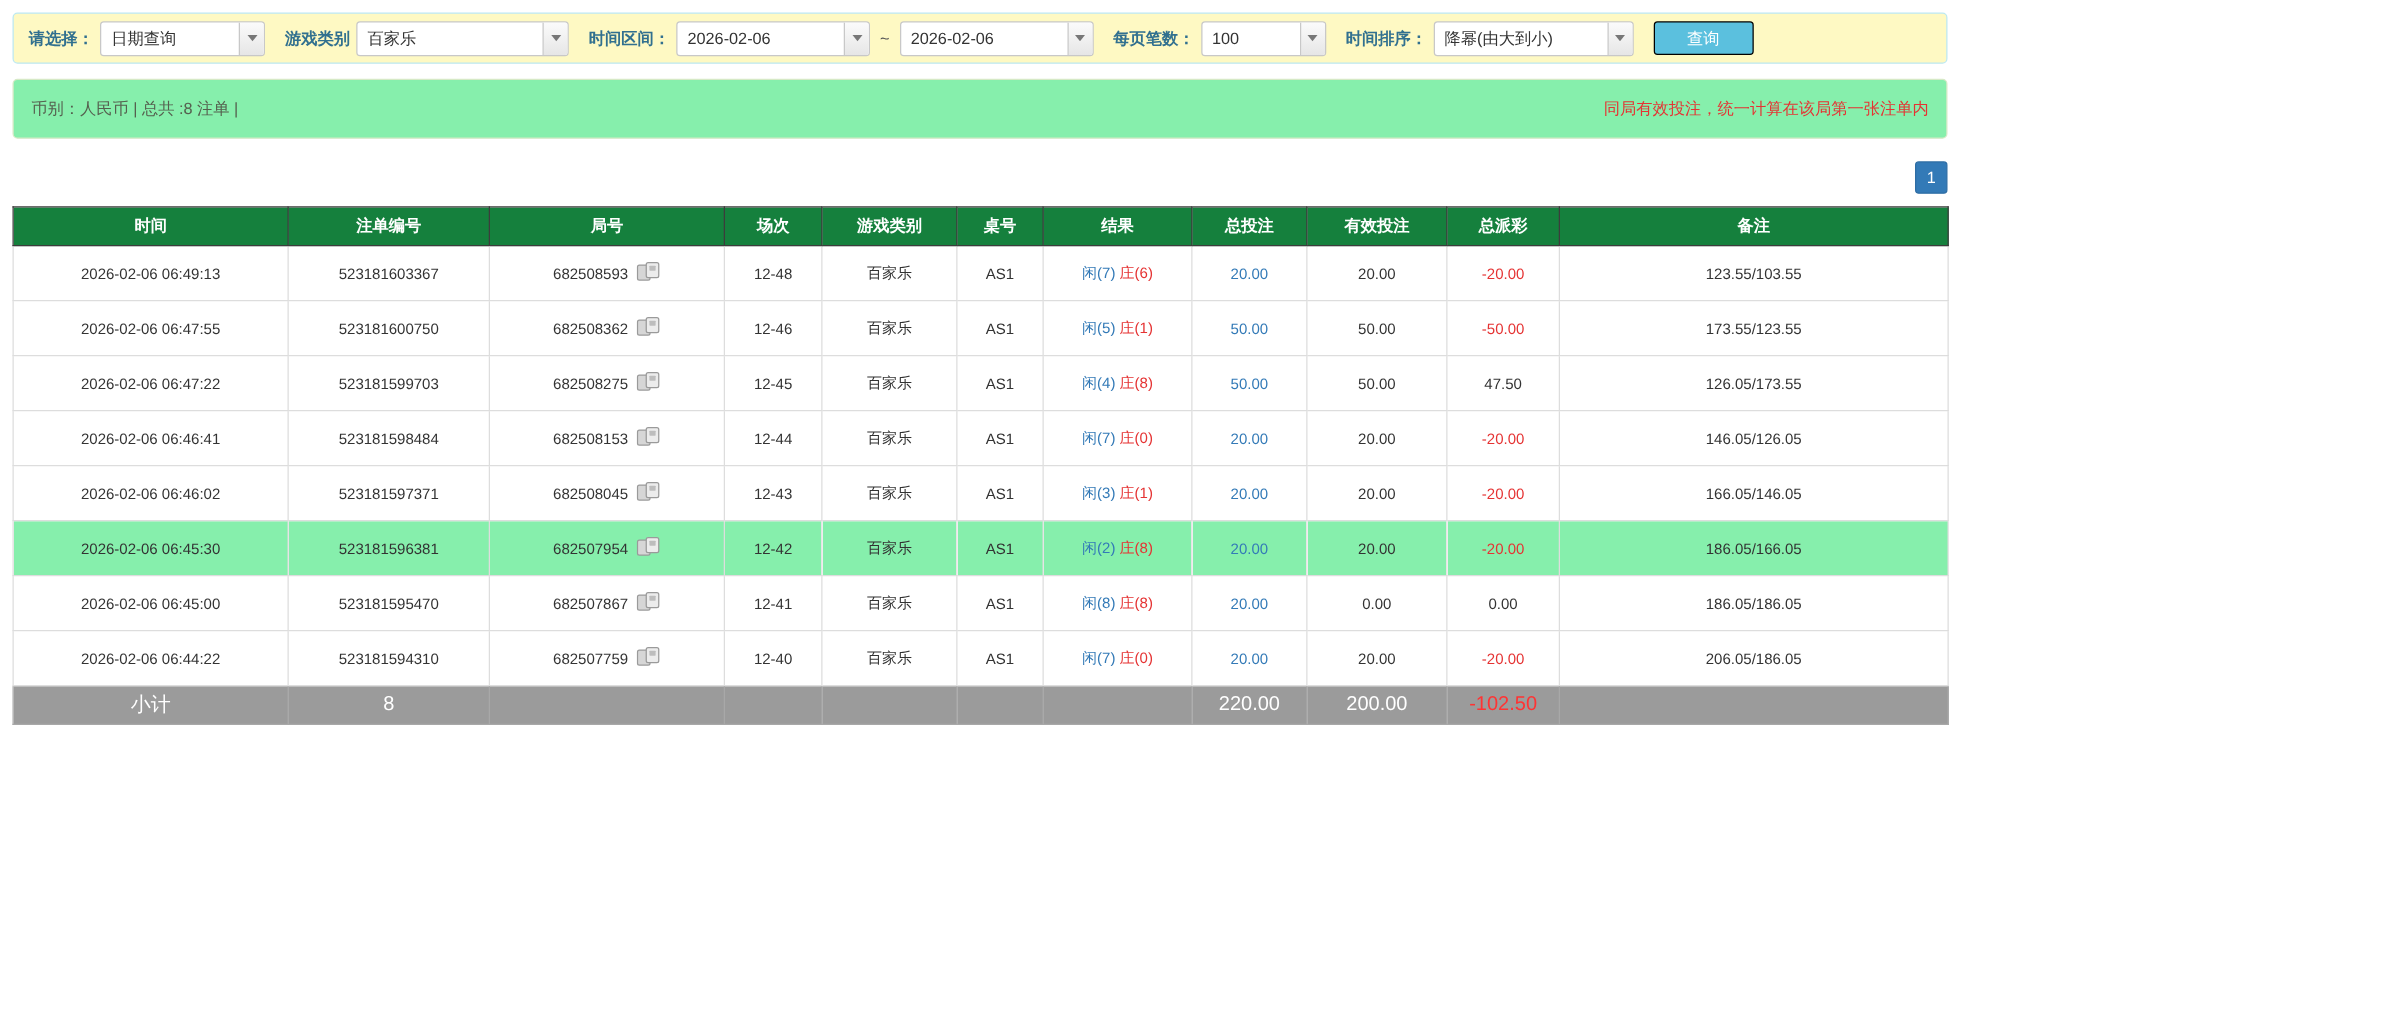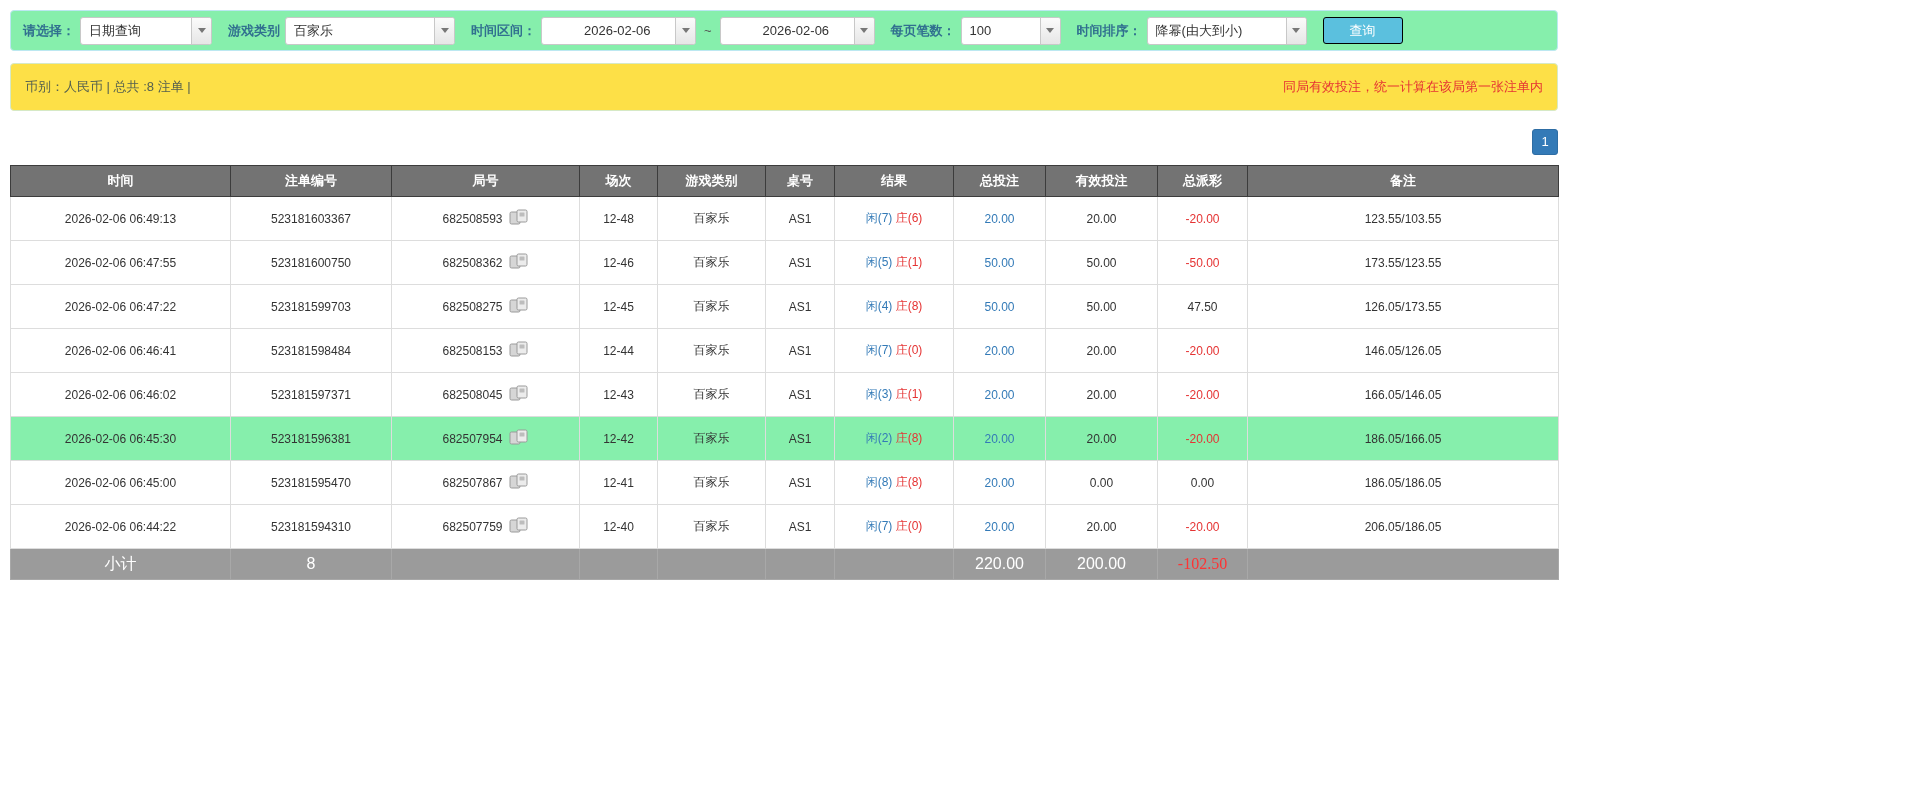--- a/index.html
+++ b/index.html
@@ -8,78 +8,78 @@
     font-family:"Liberation Sans","DejaVu Sans",sans-serif;
     color:#333; font-size:13px; width:1919px;
   }
   .page { padding:10px 10px 20px 10px; }
   .content { width:1548px; }
 
   .page-title { font-size:18px; font-weight:500; color:#333; margin:6px 0 16px 2px; }
 
   
   .filter-bar {
-    background:#86efac; border:1px solid #bce8f1; border-radius:4px;
+    background:#fef9c3; border:1px solid #bce8f1; border-radius:4px;
     padding:6px 12px; height:41px; display:flex; align-items:center;
   }
   .flabel { color:#31708f; font-weight:bold; font-size:13px; white-space:nowrap; margin-right:5px; }
   .fgroup { display:flex; align-items:center; margin-right:16px; }
   .combo {
     display:inline-flex; align-items:stretch; background:#fff;
     border:1px solid #c8c8c8; height:28px; border-radius:3px; overflow:hidden;
   }
   .combo-text { padding:0 8px; line-height:26px; font-size:13px; color:#333; flex:1; overflow:hidden; white-space:nowrap; }
   .combo-arrow {
     width:20px; background:linear-gradient(#fbfbfb,#e6e6e6);
     border-left:1px solid #c8c8c8; display:flex; align-items:center; justify-content:center;
   }
   .caret { width:0; height:0; border-left:4px solid transparent; border-right:4px solid transparent; border-top:5px solid #777; }
-  .w-query { width:132px; } .w-game { width:170px; } .w-date { width:155px;padding-left:34px; }
+  .w-query { width:132px; } .w-game { width:170px; } .w-date { width:155px; }
   .w-size { width:100px; } .w-sort { width:160px; }
   .tilde { margin:0 8px 0 -8px; color:#555; }
   .search-btn {
     background:#5bc0de; border:1px solid #000000; color:#fff;
     font-size:13px; padding:6px 26px; border-radius:3px; cursor:pointer; line-height:1;
     font-family:inherit;
   }
 
   
   .summary-bar {
-    margin-top:12px; background:#fde047; border:1px solid #d6e9c6; border-radius:4px;
+    margin-top:12px; background:#86efac; border:1px solid #d6e9c6; border-radius:4px;
     height:48px; padding:0 14px; display:flex; align-items:center; justify-content:space-between;gap:16px;
   }
   .summary-left { color:#55604f; font-size:13px; }
   .summary-right { color:#e53333; font-size:13px; }
 
   
   .pager { margin:18px 0 10px 0; text-align:right; }
   .page-btn {
     display:inline-block; min-width:26px; height:26px; line-height:24px; text-align:center;
     background:#337ab7; border:1px solid #2e6da4; color:#fff; border-radius:3px;
     font-size:13px; cursor:pointer; font-family:inherit;
   }
 
   
   table { border-collapse:collapse; table-layout:fixed; width:1548px; font-size:12px; }
   thead th {
-    background:#737373; color:#fff; font-weight:bold; font-size:13px;
+    background:#15803d; color:#fff; font-weight:bold; font-size:13px;
     padding:6px 4px; border:1px solid #3c3c3c; text-align:center;
   }
   tbody td {
     border:1px solid #ddd; text-align:center; padding:4px;
     height:44px; color:#333; background:#fff; overflow:hidden;
   }
   tbody tr.highlight td { background:#86efac; }
   tfoot td {
     background:#9b9b9b; color:#fff; border:1px solid #a8a8a8;
     height:31px; text-align:center; font-size:16px;
   }
   .txt-blue { color:#337ab7; }
   .txt-red { color:#e53333; }
-  .txt-red-bold { color:#ff3333;font-family:Liberation Serif, serif; }
+  .txt-red-bold { color:#ff3333; }
   .round-no { vertical-align:middle; margin-right:6px; }
   .card-icon { display:inline-block; vertical-align:middle; cursor:pointer; }
 </style>
 </head>
 <body>
 
 <div class="page">
 
   <div class="content">
 

